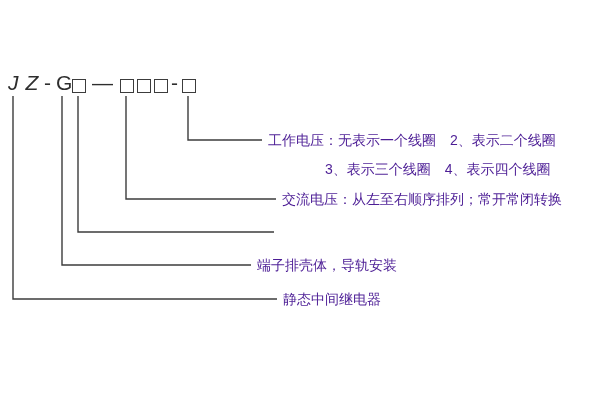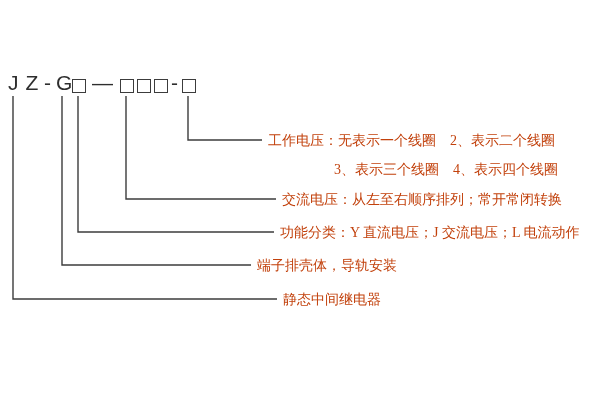--- a/index.html
+++ b/index.html
@@ -25,37 +25,38 @@
     position: absolute;
     top: 71px;
     font-size: 21px;
     font-weight: 500;
     letter-spacing: 1px;
     color: #2e2e2e;
     font-family: "Liberation Sans", "DejaVu Sans", sans-serif;
   }
   .code-jz {
     letter-spacing: 7px;
+    font-style: italic;
   }
   .code-box {
     position: absolute;
     top: 79px;
     width: 12px;
     height: 12px;
     border: 1.6px solid #3c3c3c;
     background: #ffffff;
     box-sizing: content-box;
   }
   .label {
     position: absolute;
     font-size: 14px;
     line-height: 15px;
-    color: #c2410c;
+    color: #4c1d95;
     white-space: nowrap;
-    font-family: Liberation Serif, serif;
+    font-family: Liberation Sans, sans-serif;
   }
 </style>
 </head>
 <body>
 
 <div class="page">
 
   <svg class="lines" width="600" height="400" viewBox="0 0 600 400">
     <polyline points="13,96 13,299 277,299" fill="none" stroke="#3c3c3c" stroke-width="1.4"></polyline>
     <polyline points="62,96 62,265 251,265" fill="none" stroke="#3c3c3c" stroke-width="1.4"></polyline>
@@ -69,19 +70,18 @@
   <span class="code-char" style="left:56px">G</span>
   <span class="code-box" style="left:72px"></span>
   <span class="code-char" style="left:92px">—</span>
   <span class="code-box" style="left:120px"></span>
   <span class="code-box" style="left:137px"></span>
   <span class="code-box" style="left:154px"></span>
   <span class="code-char" style="left:171px">-</span>
   <span class="code-box" style="left:182px"></span>
 
   <div class="label" style="left:268px; top:133px">工作电压：无表示一个线圈　2、表示二个线圈</div>
-  <div class="label" style="left:334px; top:162px">3、表示三个线圈　4、表示四个线圈</div>
+  <div class="label" style="left:325px; top:162px">3、表示三个线圈　4、表示四个线圈</div>
   <div class="label" style="left:282px; top:192px">交流电压：从左至右顺序排列；常开常闭转换</div>
-  <div class="label" style="left:280px; top:225px">功能分类：Y 直流电压；J 交流电压；L 电流动作</div>
   <div class="label" style="left:283px; top:292px">静态中间继电器</div>
   <div class="label" style="left:257px; top:258px">端子排壳体，导轨安装</div>
 
 </div>
 
 </body></html>

